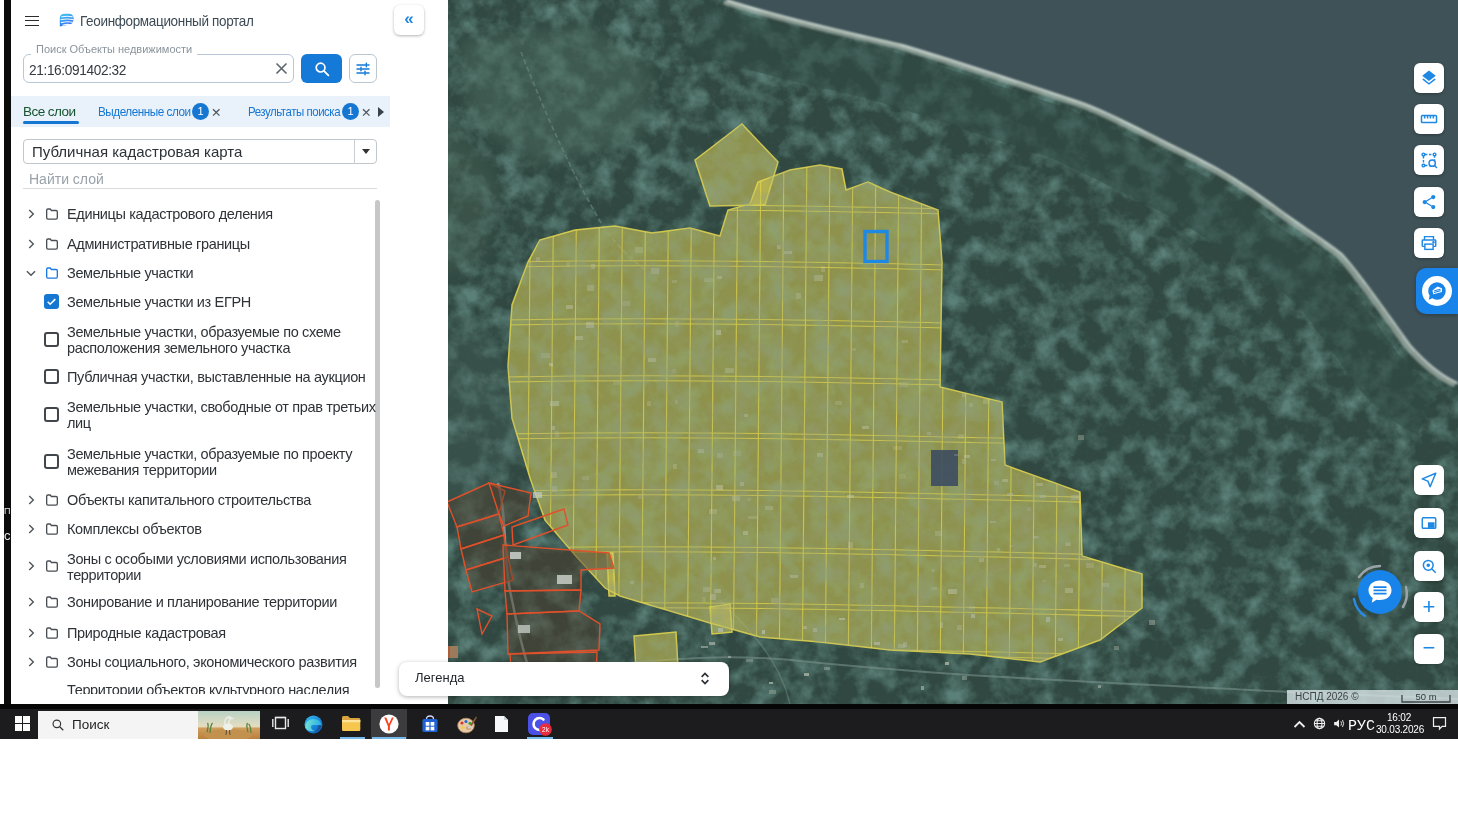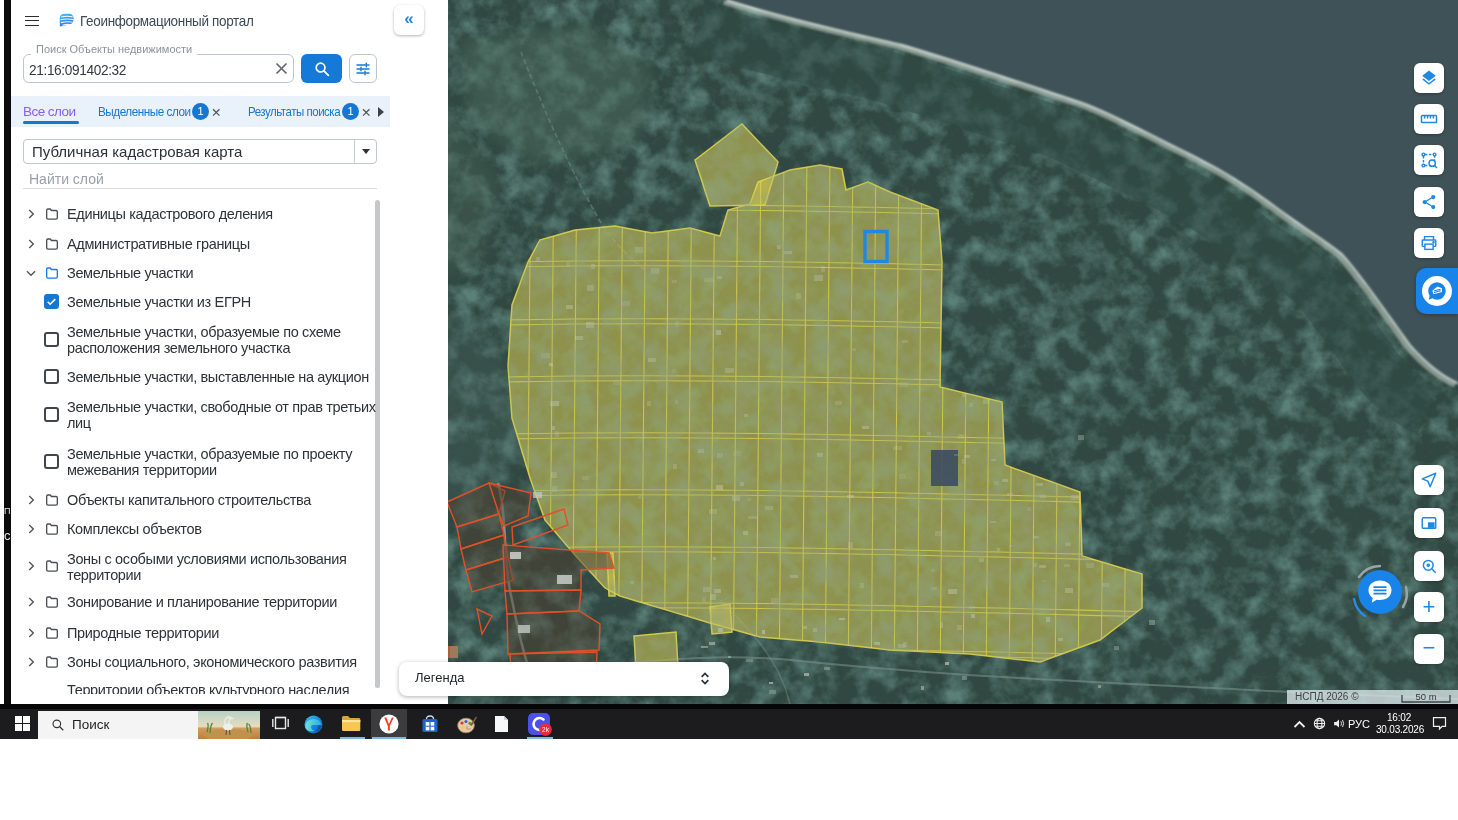--- a/index.html
+++ b/index.html
@@ -404,21 +404,21 @@
       </div>
     <div class="abs" id="fbtn">
         <svg class="cicon" width="16" height="16" viewBox="0 0 24 24" fill="none" stroke="#1579d7" stroke-width="2.2" stroke-linecap="round">
           <path d="M3 6h12M19 6h2M17 3.5v5"></path>
           <path d="M3 12h4M11 12h10M9 9.5v5"></path>
           <path d="M3 18h10M17 18h4M15 15.5v5"></path>
         </svg>
       </div>
 
     <div class="abs" id="tabs"></div>
-    <div class="abs tabt" style="left:12px;color:#8b5cf6;">Все слои</div>
+    <div class="abs tabt" style="left:12px;color:#14532d;">Все слои</div>
     <div class="abs" id="tabu"></div>
     <div class="abs tabt" style="left:87px;color:#1677d2;transform:scaleX(0.87);transform-origin:0 0;">Выделенные слои</div>
     <div class="abs tabt" style="left:237px;color:#1677d2;transform:scaleX(0.85);transform-origin:0 0;">Результаты поиска</div>
     <span class="abs badge" style="left:181px;top:103px;">1</span>
     <span class="abs" style="left:200px;top:105px;font-size:12.5px;color:#4e555c;">✕</span>
     <span class="abs badge" style="left:331px;top:103px;">1</span>
     <span class="abs" style="left:350px;top:105px;font-size:12.5px;color:#4e555c;">✕</span>
     <span class="abs" style="left:367px;top:107px;width:0;height:0;border-top:5px solid transparent;border-bottom:5px solid transparent;border-left:6.5px solid #3c4249;"></span>
 
     <div class="abs" id="sel">
@@ -467,21 +467,21 @@
           </svg>
         </span>
         <div class="rtxt">Земельные участки из ЕГРН</div>
       </div>
     <div class="row" style="top:323px">
         <span class="cb" style="top:7px"></span>
         <div class="rtxt">Земельные участки, образуемые по схеме<br>расположения земельного участка</div>
       </div>
     <div class="row" style="top:368px">
         <span class="cb"></span>
-        <div class="rtxt">Земельные участки, выставленные на аукцион</div>
+        <div class="rtxt">Публичная участки, выставленные на аукцион</div>
       </div>
     <div class="row" style="top:398px">
         <span class="cb" style="top:7px"></span>
         <div class="rtxt">Земельные участки, свободные от прав третьих<br>лиц</div>
       </div>
     <div class="row" style="top:445px">
         <span class="cb" style="top:7px"></span>
         <div class="rtxt">Земельные участки, образуемые по проекту<br>межевания территории</div>
       </div>
     <div class="row" style="top:491px">
@@ -520,21 +520,21 @@
         </svg>
         <div class="rtxt">Зонирование и планирование территории</div>
       </div>
     <div class="row" style="top:624px">
         <svg class="chev" viewBox="0 0 24 24">
           <path d="M9 5l7 7-7 7" fill="none" stroke="#50565c" stroke-width="2.4"></path>
         </svg>
         <svg class="fold" viewBox="0 0 24 24">
           <path d="M4 6.5c0-1.1.9-2 2-2h3.2l2 2.3H18c1.1 0 2 .9 2 2v9c0 1.1-.9 2-2 2H6c-1.1 0-2-.9-2-2v-11.3z" fill="none" stroke="#494f55" stroke-width="2"></path>
         </svg>
-        <div class="rtxt">Природные территории</div>
+        <div class="rtxt">Природные кадастровая</div>
       </div>
     <div class="row" style="top:653px">
         <svg class="chev" viewBox="0 0 24 24">
           <path d="M9 5l7 7-7 7" fill="none" stroke="#50565c" stroke-width="2.4"></path>
         </svg>
         <svg class="fold" viewBox="0 0 24 24">
           <path d="M4 6.5c0-1.1.9-2 2-2h3.2l2 2.3H18c1.1 0 2 .9 2 2v9c0 1.1-.9 2-2 2H6c-1.1 0-2-.9-2-2v-11.3z" fill="none" stroke="#494f55" stroke-width="2"></path>
         </svg>
         <div class="rtxt">Зоны социального, экономического развития</div>
       </div>
@@ -674,21 +674,21 @@
       </svg>
     <svg class="abs" style="left:1313px;top:8px" width="13" height="13" viewBox="0 0 24 24" fill="none" stroke="#eee" stroke-width="2">
         <circle cx="12" cy="12" r="9.5"></circle>
         <ellipse cx="12" cy="12" rx="4.5" ry="9.5"></ellipse>
         <path d="M2.5 12 h19 M4 7 h16 M4 17 h16"></path>
       </svg>
     <svg class="abs" style="left:1332px;top:8px" width="14" height="13" viewBox="0 0 24 24">
         <path d="M3 9 L7 9 L12 4.5 L12 19.5 L7 15 L3 15 Z" fill="#eee"></path>
         <path d="M15.5 8 q2.5 4 0 8 M18.5 5.5 q4 6.5 0 13" stroke="#eee" stroke-width="1.7" fill="none"></path>
       </svg>
-    <div class="abs" style="left:1348px;top:9px;color:#fff;font-size:11px;">РУС</div>
+    <div class="abs" style="left:1348px;top:9px;color:#fff;font-size:15px;font-family:Liberation Mono, monospace;">РУС</div>
     <div id="clock">16:02<br>30.03.2026</div>
     <svg class="abs" style="left:1431px;top:6px" width="17" height="16" viewBox="0 0 24 24">
         <path d="M3 4 h18 v13 h-5 l-4 4 0 -4 h-9 z" fill="none" stroke="#eee" stroke-width="1.8"></path>
       </svg>
   </div>
   <div class="abs" id="overlays" style="left:0;top:0;width:1458px;height:704px;">
 
     <div class="abs mbtn" style="left:394px;top:5px;width:30px;height:30px;">
         <span style="position:absolute;left:50%;top:50%;transform:translate(-50%,-54%);color:#1e88e5;font-size:17px;font-weight:bold;">«</span>
       </div>

